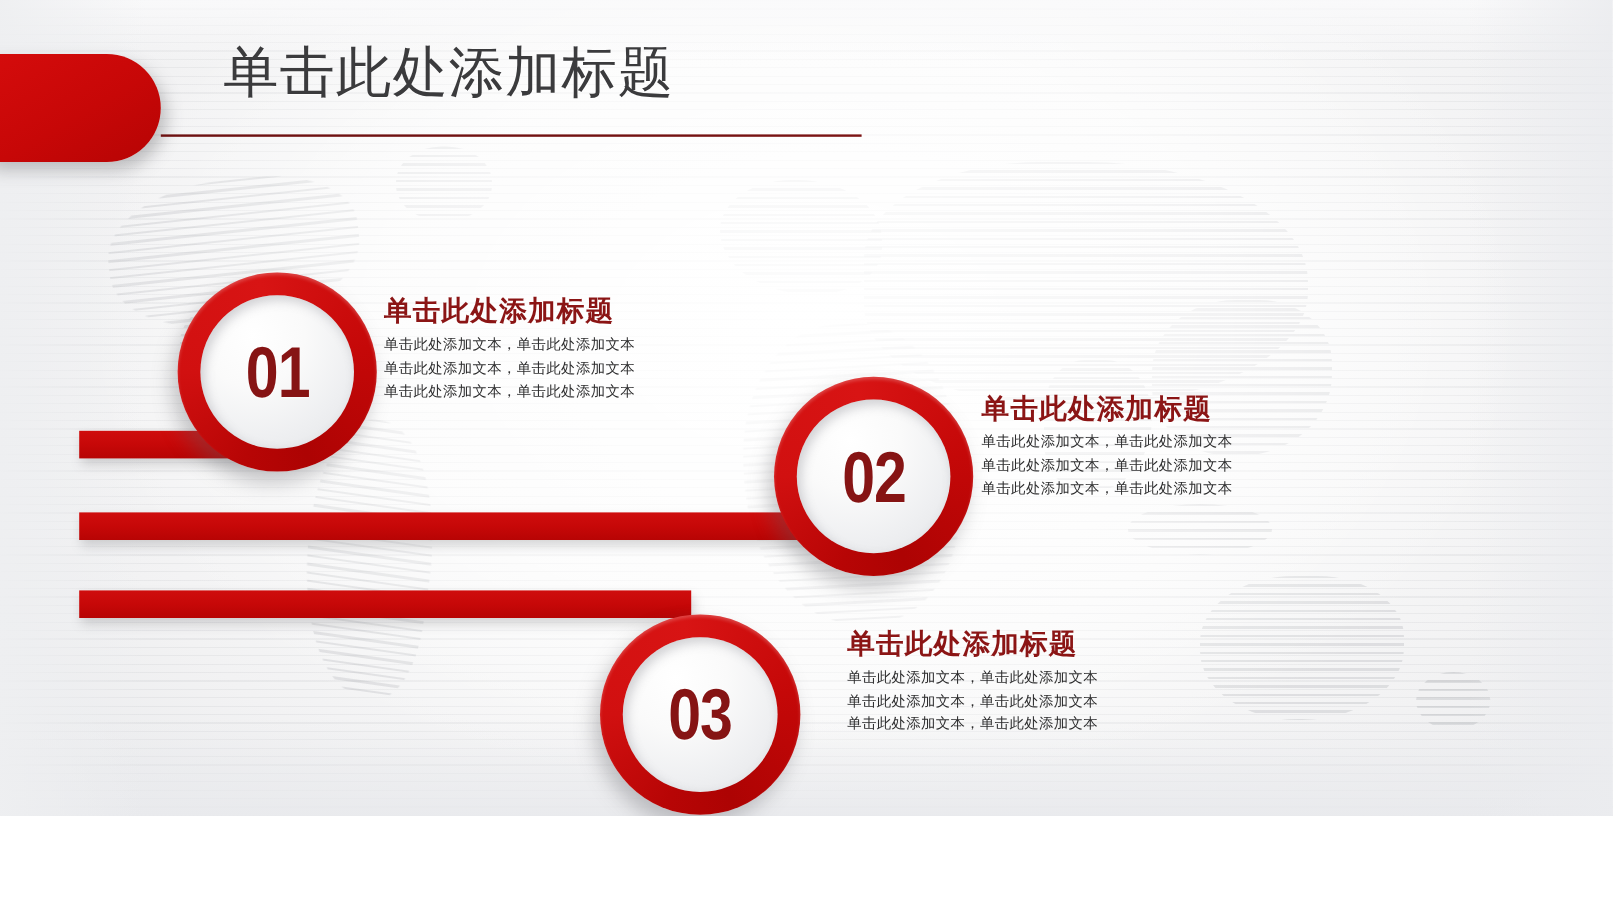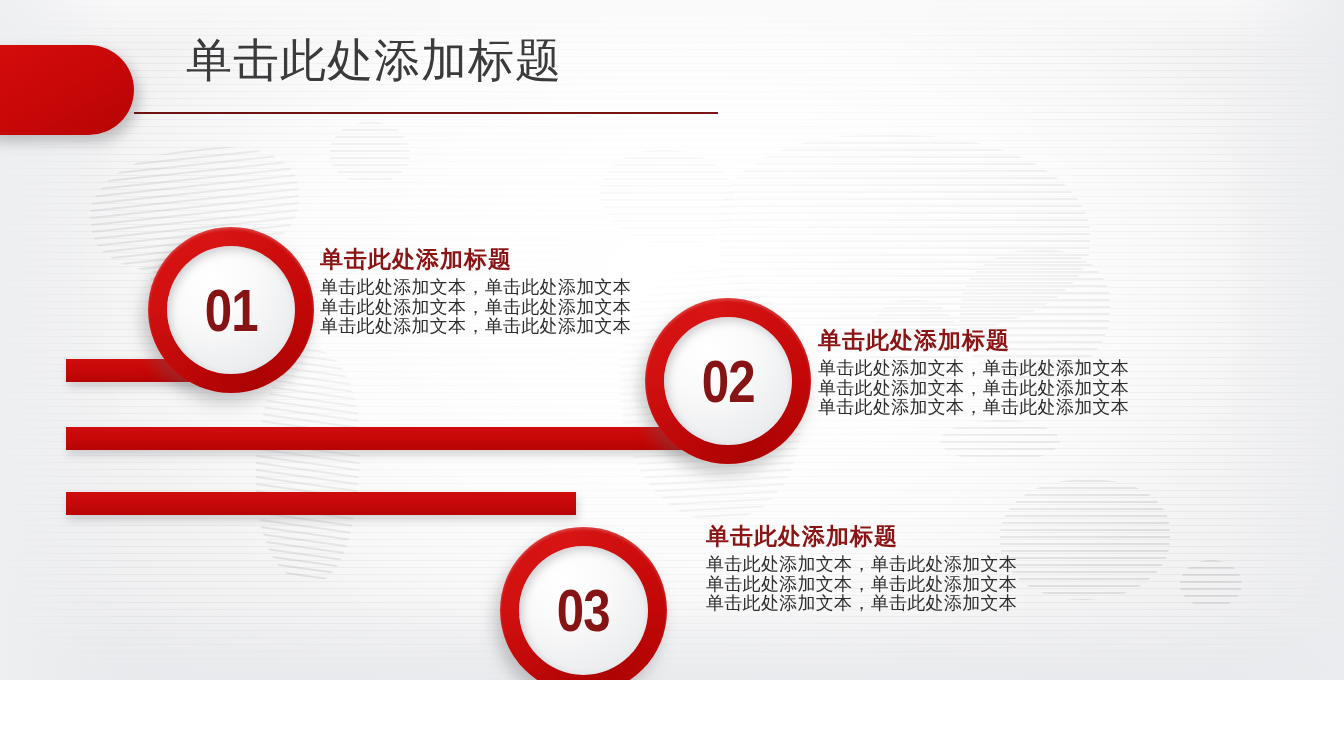--- a/index.html
+++ b/index.html
@@ -140,38 +140,38 @@
   .ring-num {
     font-family: "Liberation Sans Narrow", "Liberation Sans", "DejaVu Sans Condensed", sans-serif;
     font-weight: bold;
     color: #861414;
     letter-spacing: -1px;
     transform: scaleX(0.82);
     text-shadow: 0 1px 2px rgba(255,255,255,0.75);
   }
 
   .ring.r1 { left: 148px; top: 227px; width: 166px; height: 166px; padding: 19px; box-sizing: border-box; }
-  .ring.r2 { left: 645px; top: 298px; width: 166px; height: 166px; padding: 19px; box-sizing: border-box; }
-  .ring.r3 { left: 500px; top: 527px; width: 167px; height: 167px; padding: 19px; box-sizing: border-box; }
+  .ring.r2 { left: 645px; top: 314px; width: 166px; height: 166px; padding: 19px; box-sizing: border-box; }
+  .ring.r3 { left: 500px; top: 512px; width: 167px; height: 167px; padding: 19px; box-sizing: border-box; }
   .ring .ring-inner { width: 100%; height: 100%; }
   .ring-num { font-size: 60px; }
 
   
   .item-text { position: absolute; }
   .item-head {
     font-size: 23px;
     font-weight: bold;
     color: #8b1515;
     letter-spacing: 1px;
     margin: 0 0 3px 0;
     white-space: nowrap;
     text-shadow: 0 1px 1px rgba(255,255,255,.75);
   }
   .item-body {
-    font-size: 18px;
+    font-size: 12px;
     line-height: 19.5px;
     color: #2d2d2e;
     letter-spacing: .3px;
     white-space: nowrap;
   }
   .t1 { left: 320px; top: 244px; }
   .t2 { left: 818px; top: 325px; }
   .t3 { left: 706px; top: 521px; }
 </style>
 </head>

